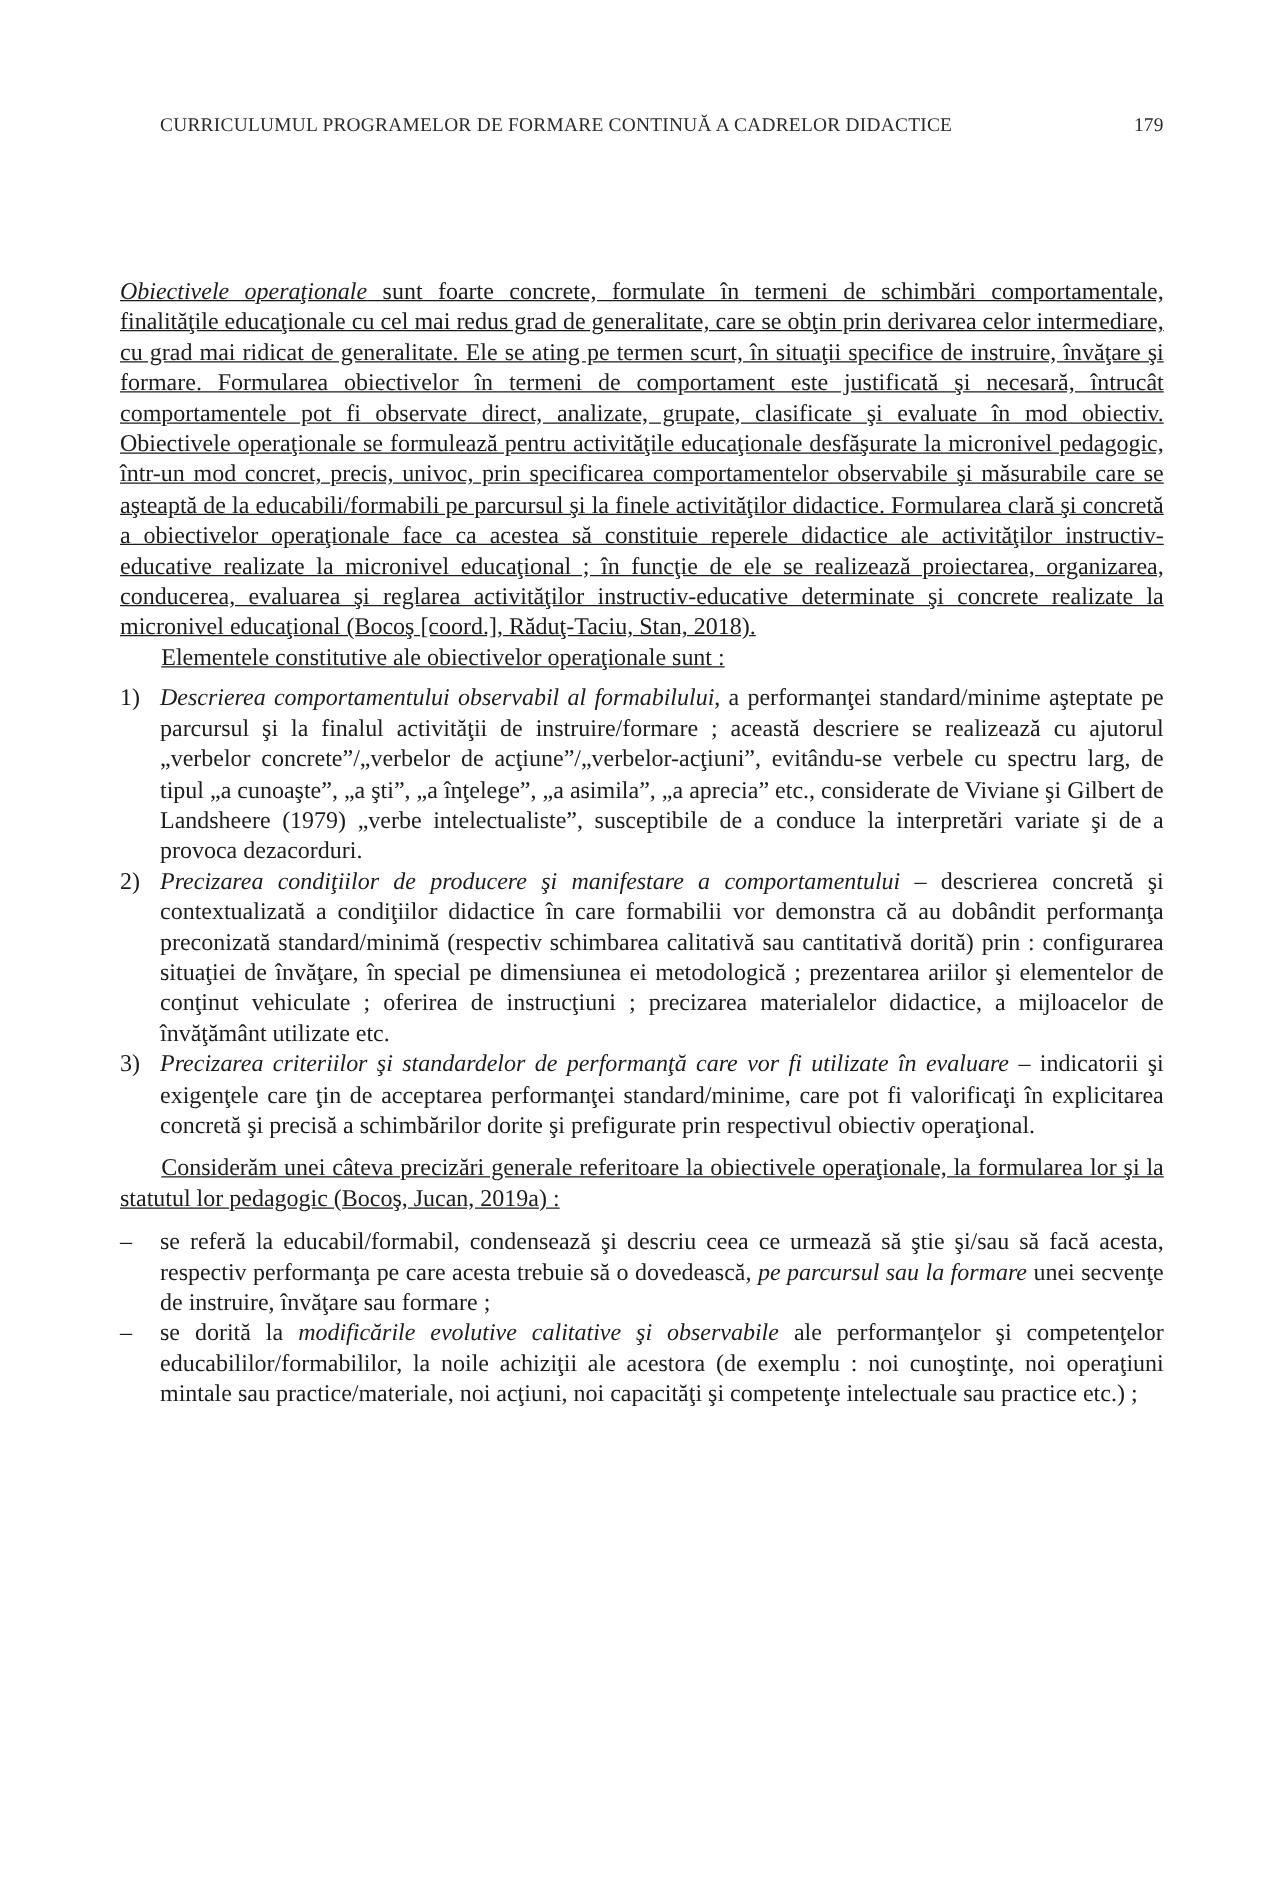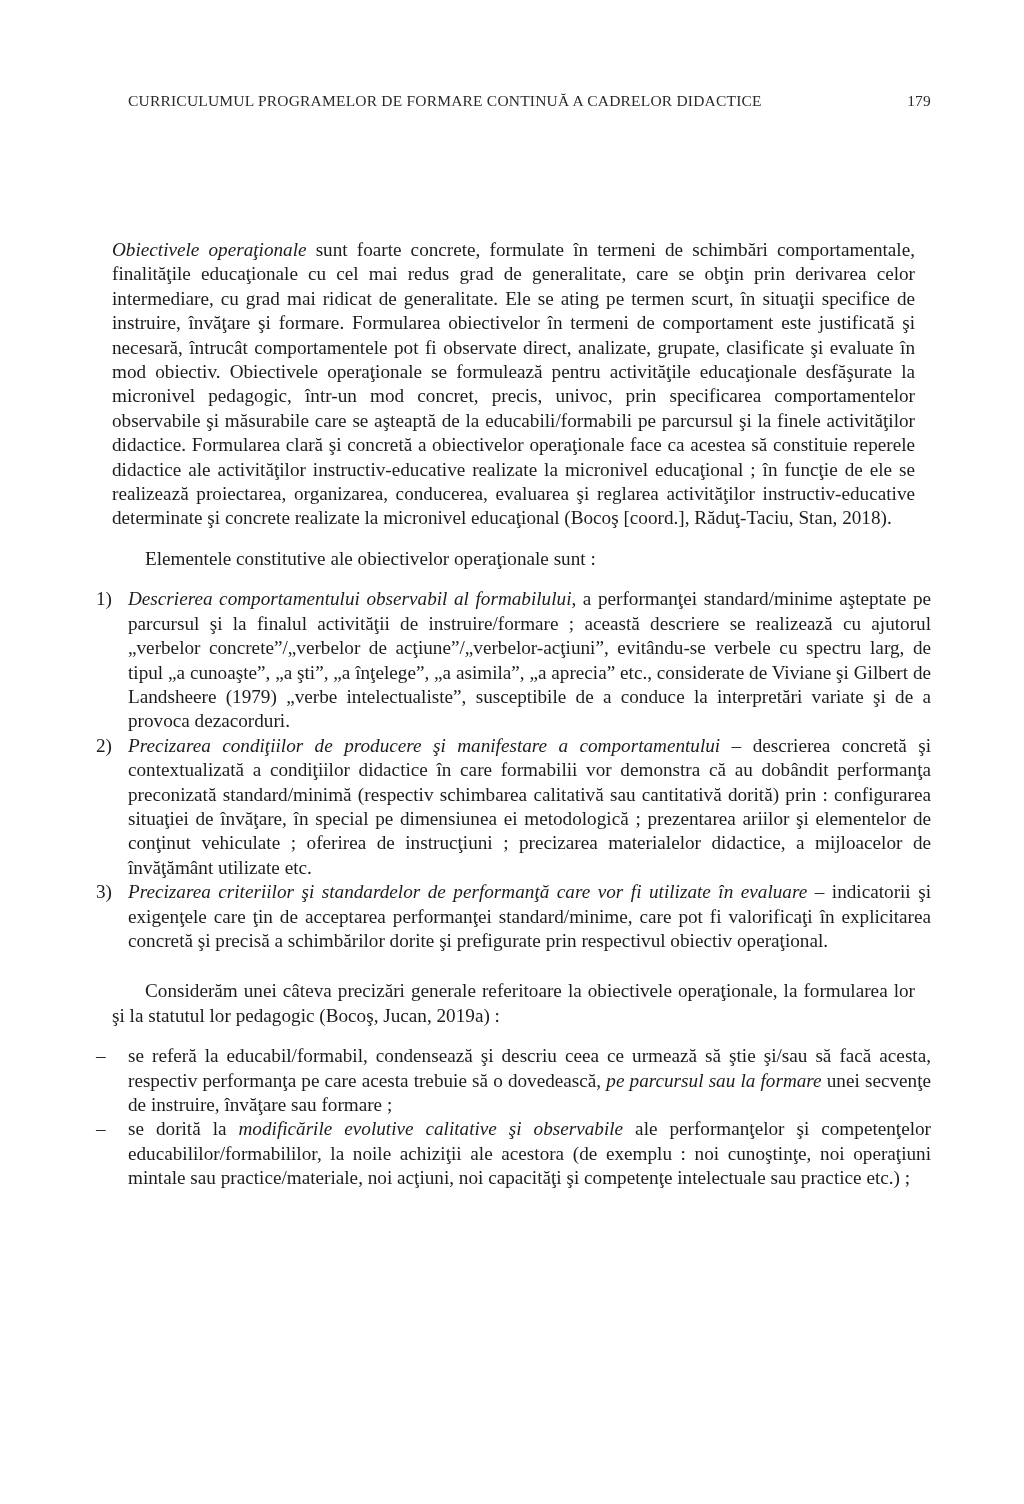--- a/index.html
+++ b/index.html
@@ -14,21 +14,21 @@
     .section-title {
       position: absolute; left: 96px; top: 168px;
       font-family: "DejaVu Sans", sans-serif; font-size: 23px; color: #222;
       white-space: nowrap;
     }
     .body {
       position: absolute; left: 96px; top: 222px; width: 835px;
       font-family: "Liberation Serif", serif; font-size: 19.2px; line-height: 24.4px;
       text-align: justify; color: #1c1c1c;
     }
-    .body p { margin: 16px; }
+    .body p { margin: 0; text-decoration: underline; }
     .indent { text-indent: 33px; }
     em { font-style: italic; }
     .num-list { margin: 8px 0 0 0; padding: 0; list-style: none; }
     .num-list li { position: relative; padding-left: 32px; }
     .num-list .marker { position: absolute; left: 0; top: 0; }
     .gap { height: 10px; }
     .dash-list { margin: 10px 0 0 0; padding: 0; list-style: none; }
     .dash-list li { position: relative; padding-left: 32px; }
     .dash-list .marker { position: absolute; left: 0; top: 0; }
   </style>

